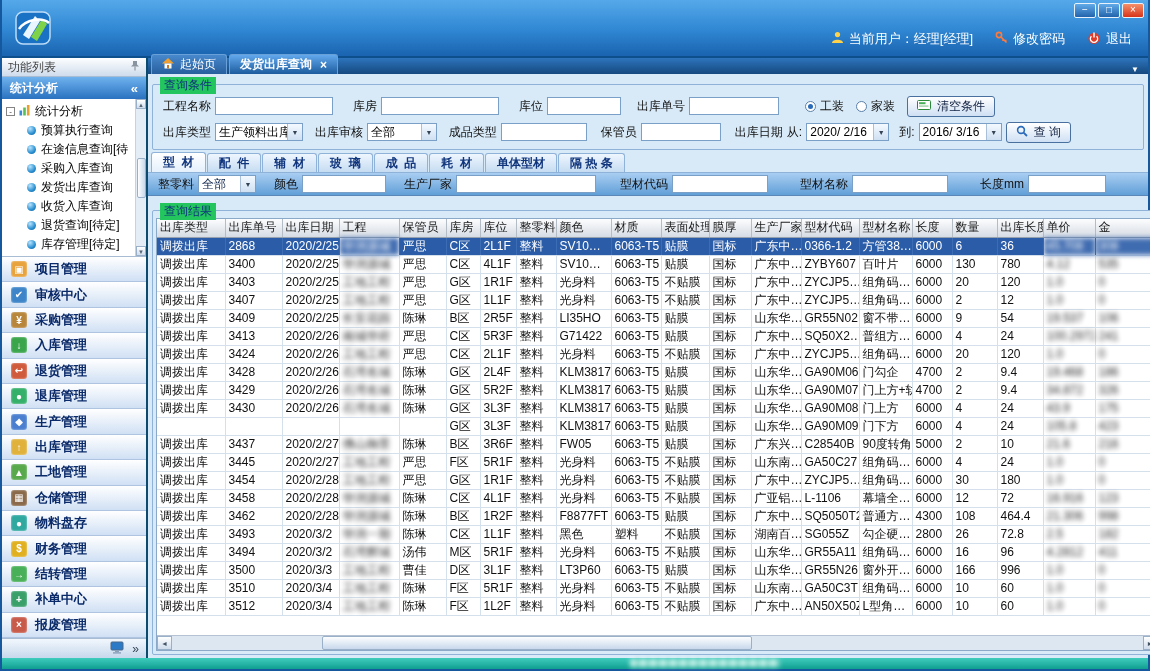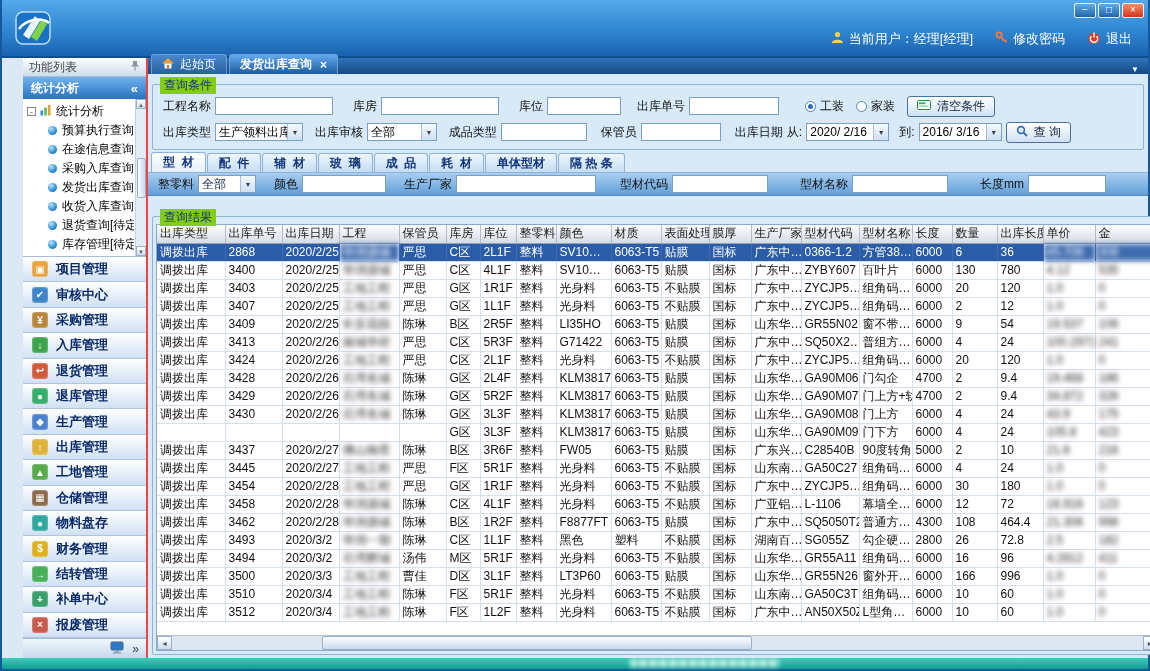--- a/index.html
+++ b/index.html
@@ -22,22 +22,22 @@
   .app-title { color:#fff; font-size:24px; font-weight:bold; letter-spacing:2px;
                text-shadow:2px 2px 1px rgba(8,48,96,.75); margin-top:2px; }
   .header-right { position:absolute; right:16px; bottom:8px; display:flex; gap:22px;
                   align-items:center; color:#fff; font-size:13px; }
   .hitem { display:inline-flex; align-items:center; gap:5px; cursor:default; }
 
   
   .content { flex:1; display:flex; min-height:0; }
 
   
-  .sidebar { width:146px; flex:0 0 auto; background:#dce8f4; border-right:2px solid #ef4444;
-             display:flex; flex-direction:column; min-height:0;padding-left:21px; }
+  .sidebar { width:146px; flex:0 0 auto; background:#dce8f4; border-right:2px solid #0c4a6e;
+             display:flex; flex-direction:column; min-height:0; }
   .func-header { height:19px; flex:0 0 auto; background:linear-gradient(#fdfeff,#cfdcec);
                  border-bottom:1px solid #a8bcd4; color:#444; display:flex; align-items:center;
                  justify-content:space-between; padding:0 6px; }
   .section-header { height:22px; flex:0 0 auto; background:linear-gradient(#6fb2ee,#2a72c0);
                     color:#fff; font-weight:bold; display:flex; align-items:center;
                     justify-content:space-between; padding:0 8px; }
   .collapse { font-size:13px; cursor:default; }
   .tree-panel { height:158px; flex:0 0 auto; background:#fff; border-bottom:1px solid #a8bcd4;
                 position:relative; overflow:hidden; padding:3px 12px 0 4px; }
   .tree-root { display:flex; align-items:center; gap:4px; height:19px; white-space:nowrap; }
@@ -72,21 +72,21 @@
   .tabbar { height:16px; flex:0 0 auto; background:linear-gradient(#2d74bc,#15497f);
             display:flex; align-items:flex-end; padding:2px 3px 0; position:relative; }
   .tab { height:20px; display:flex; align-items:center; gap:6px; padding:0 10px; color:#fff;
          border:1px solid #6aa0d8; border-bottom:none; border-radius:3px 3px 0 0;
          background:linear-gradient(#4788cc,#275f9e); margin-right:2px; white-space:nowrap; }
   .tab.active { background:linear-gradient(#62a8ec,#1c5c9e); font-weight:bold; }
   .tab-close { font-size:12px; margin-left:2px; }
   .tab-overflow { position:absolute; right:9px; top:7px; color:#fff; font-size:8px; }
 
   .groupbox { position:relative; border:1px solid #8fb2d8; border-radius:2px; background:#d8eaf8; }
-  .gb-title { position:absolute; top:-8px; left:7px; background:#84cc16; padding:0 4px;
+  .gb-title { position:absolute; top:-8px; left:7px; background:#22c55e; padding:0 4px;
               color:#10357c; }
   .query-wrap { padding:10px 4px 2px; flex:0 0 auto; }
   .qbox { height:66px; padding-top:8px; }
   .qrow { display:flex; align-items:center; height:26px; padding:0 10px; gap:4px; white-space:nowrap; }
   label { color:#111; }
   .ti { height:18px; border:1px solid #7aa0c8; background:#fff; font-size:12px; padding:0 3px;
         font-family:inherit; }
   .combo { display:inline-flex; align-items:stretch; border:1px solid #7aa0c8; background:#fff;
            height:18px; }
   .combo .val { flex:1; padding:0 3px; line-height:16px; overflow:hidden; white-space:nowrap; }
@@ -114,21 +114,21 @@
   .mtab { height:19px; padding:0 11px; display:flex; align-items:center; margin-right:1px;
           border:1px solid #8fb2d8; border-bottom:none; border-radius:3px 3px 0 0;
           background:linear-gradient(#eef6fe,#c6dcf2); color:#10357c; font-weight:bold;
           white-space:pre; cursor:default; }
   .mtab.active { height:20px; background:linear-gradient(#ffffff,#e4f0fc); }
 
   .subfilter { height:24px; flex:0 0 auto; background:linear-gradient(#a9cef2,#619fd8);
                display:flex; align-items:center; padding:0 10px; gap:4px; white-space:nowrap;
                border-top:1px solid #8fb2d8; border-bottom:1px solid #5a86b8; color:#0a2048; }
 
-  .results-wrap { flex:1; padding:20px 4px 3px; display:flex; min-height:0; }
+  .results-wrap { flex:1; padding:14px 4px 3px; display:flex; min-height:0; }
   .results-gb { flex:1; display:flex; flex-direction:column; min-height:0; padding:7px 3px 3px; }
   .grid-box { flex:1; display:flex; flex-direction:column; min-height:0;
               border:1px solid #8aa8c8; background:#fff; }
   .grid-scroll { flex:1; overflow:hidden; }
   table { border-collapse:collapse; table-layout:fixed; width:1000px; }
   th { height:18px; background:linear-gradient(#fcfdfe,#d6dce4); border-right:1px solid #b4bcc6;
        border-bottom:1px solid #98a2ae; font-weight:normal; font-size:12px; color:#1a1a1a;
        padding:0 3px; text-align:left; white-space:nowrap; overflow:hidden; }
   td { height:18px; border-right:1px solid #d4e0ec; border-bottom:1px solid #d4e0ec;
        padding:0 3px; font-size:12px; color:#101010; white-space:nowrap; overflow:hidden; }

